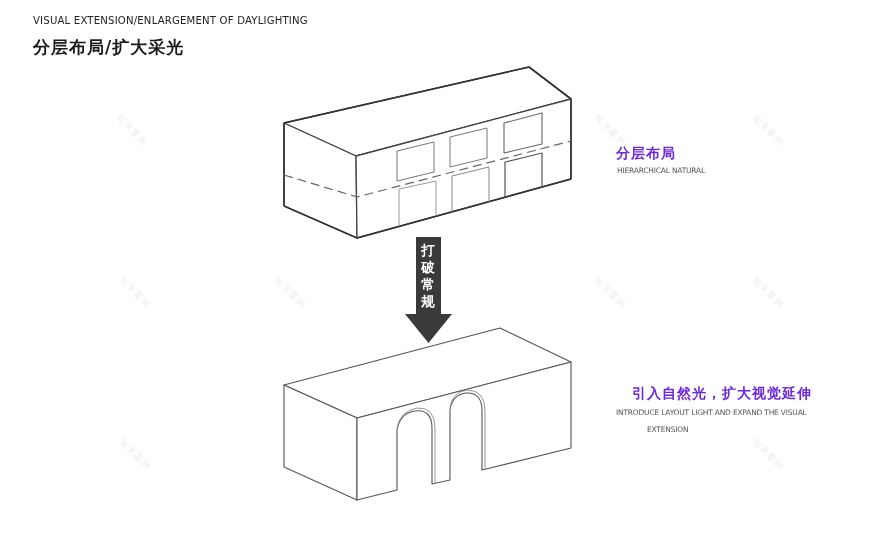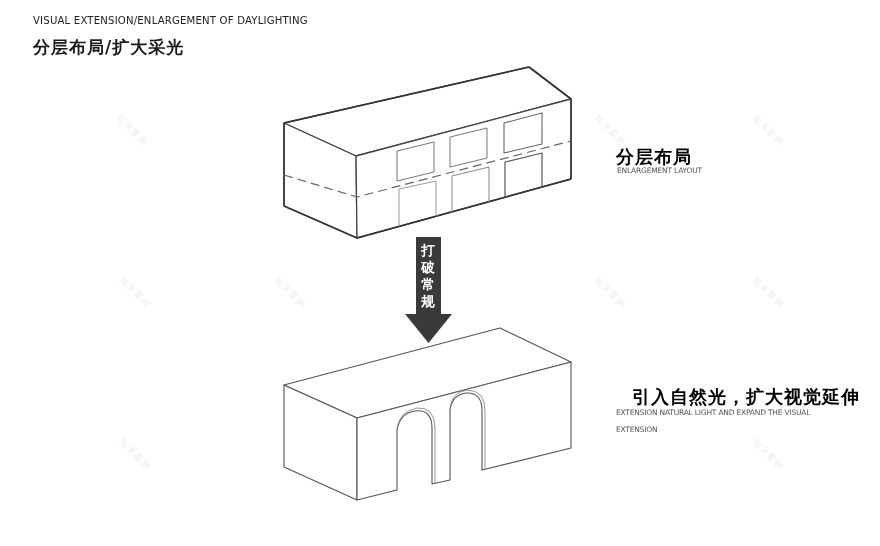--- a/index.html
+++ b/index.html
@@ -1,21 +1,21 @@
 <!DOCTYPE html>
 <html><head>
 <meta charset="utf-8">
 <style>
   html, body { margin: 0; padding: 0; background: #ffffff; }
   body { width: 880px; height: 546px; position: relative; overflow: hidden; font-family: "DejaVu Sans", sans-serif; }
   .eyebrow { position: absolute; left: 33px; top: 14px; font-family: "DejaVu Sans", sans-serif; font-size: 11px; letter-spacing: 0.2px; color: #222; font-weight: 400; transform: scaleX(0.92); transform-origin: left top; white-space: nowrap; }
   .title-cn { position: absolute; left: 33px; top: 36px; font-size: 17px; font-weight: 700; color: #1a1a1a; letter-spacing: 1px; white-space: nowrap; }
-  .label-cn { position: absolute; font-size: 18px; font-weight: 700; color: #000000; letter-spacing: 1px; white-space: nowrap; }
+  .label-cn { position: absolute; font-size: 14px; font-weight: 700; color: #6d28d9; letter-spacing: 1px; white-space: nowrap; }
   .label-en { position: absolute; font-size: 7.5px; color: #555; letter-spacing: -0.2px; white-space: nowrap; }
-  .label-en2 { position: absolute; font-size: 7.5px; color: #555; letter-spacing: -0.2px; white-space: nowrap; }
+  .label-en2 { position: absolute; font-size: 7.5px; color: #555; letter-spacing: -0.2px; white-space: nowrap; margin-left: 31px; }
   svg.drawing { position: absolute; left: 0; top: 0; }
   .wm { position: absolute; font-size: 9px; color: #ececec; transform: rotate(45deg); white-space: nowrap; letter-spacing: 1px; }
   .arrow-text { position: absolute; left: 418px; top: 242px; width: 20px; color: #ffffff; font-size: 13.5px; font-weight: 700; line-height: 17px; text-align: center; }
   .arrow-text span { display: block; }
 </style>
 </head>
 <body>
 
 <div class="wm" style="left:112px; top:124px;">知末案例</div>
 <div class="wm" style="left:748px; top:124px;">知末案例</div>
@@ -83,17 +83,17 @@
 </svg>
 
 <div class="arrow-text">
   <span>打</span>
   <span>破</span>
   <span>常</span>
   <span>规</span>
 </div>
 
 <div class="label-cn" style="left:616px; top:145px;">分层布局</div>
-<div class="label-en" style="left:617px; top:166px;">ENLARGEMENT LAYOUT</div>
+<div class="label-en" style="left:617px; top:166px;">HIERARCHICAL NATURAL</div>
 
 <div class="label-cn" style="left:632px; top:385px;">引入自然光，扩大视觉延伸</div>
-<div class="label-en" style="left:616px; top:408px;">EXTENSION NATURAL LIGHT AND EXPAND THE VISUAL</div>
+<div class="label-en" style="left:616px; top:408px;">INTRODUCE LAYOUT LIGHT AND EXPAND THE VISUAL</div>
 <div class="label-en2" style="left:616px; top:425px;">EXTENSION</div>
 
 </body></html>

